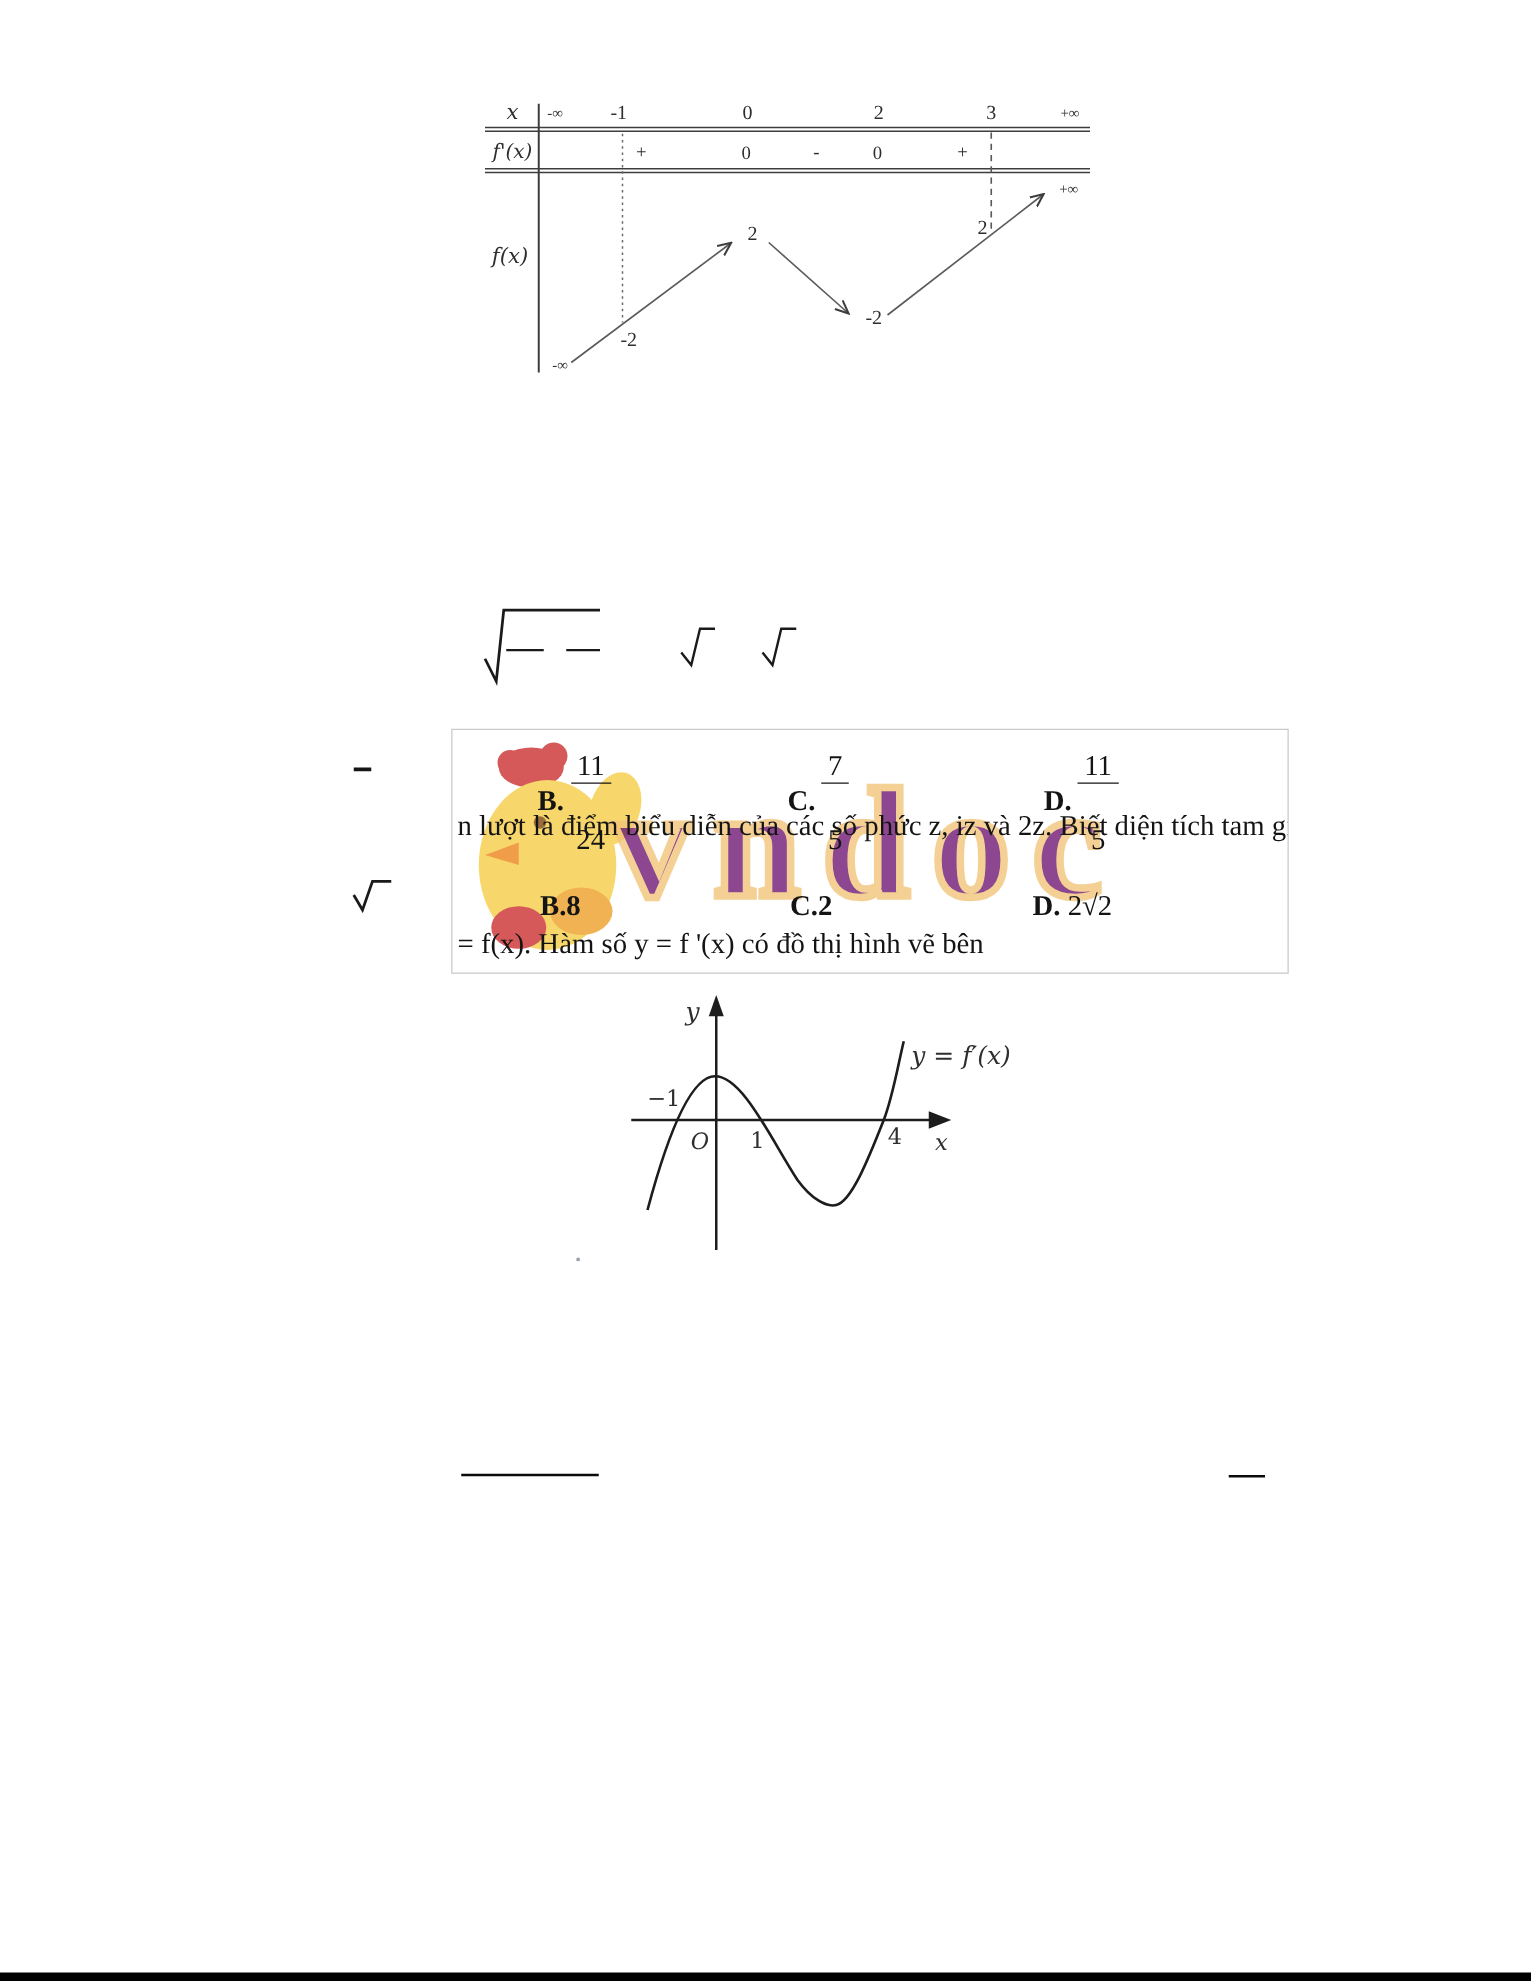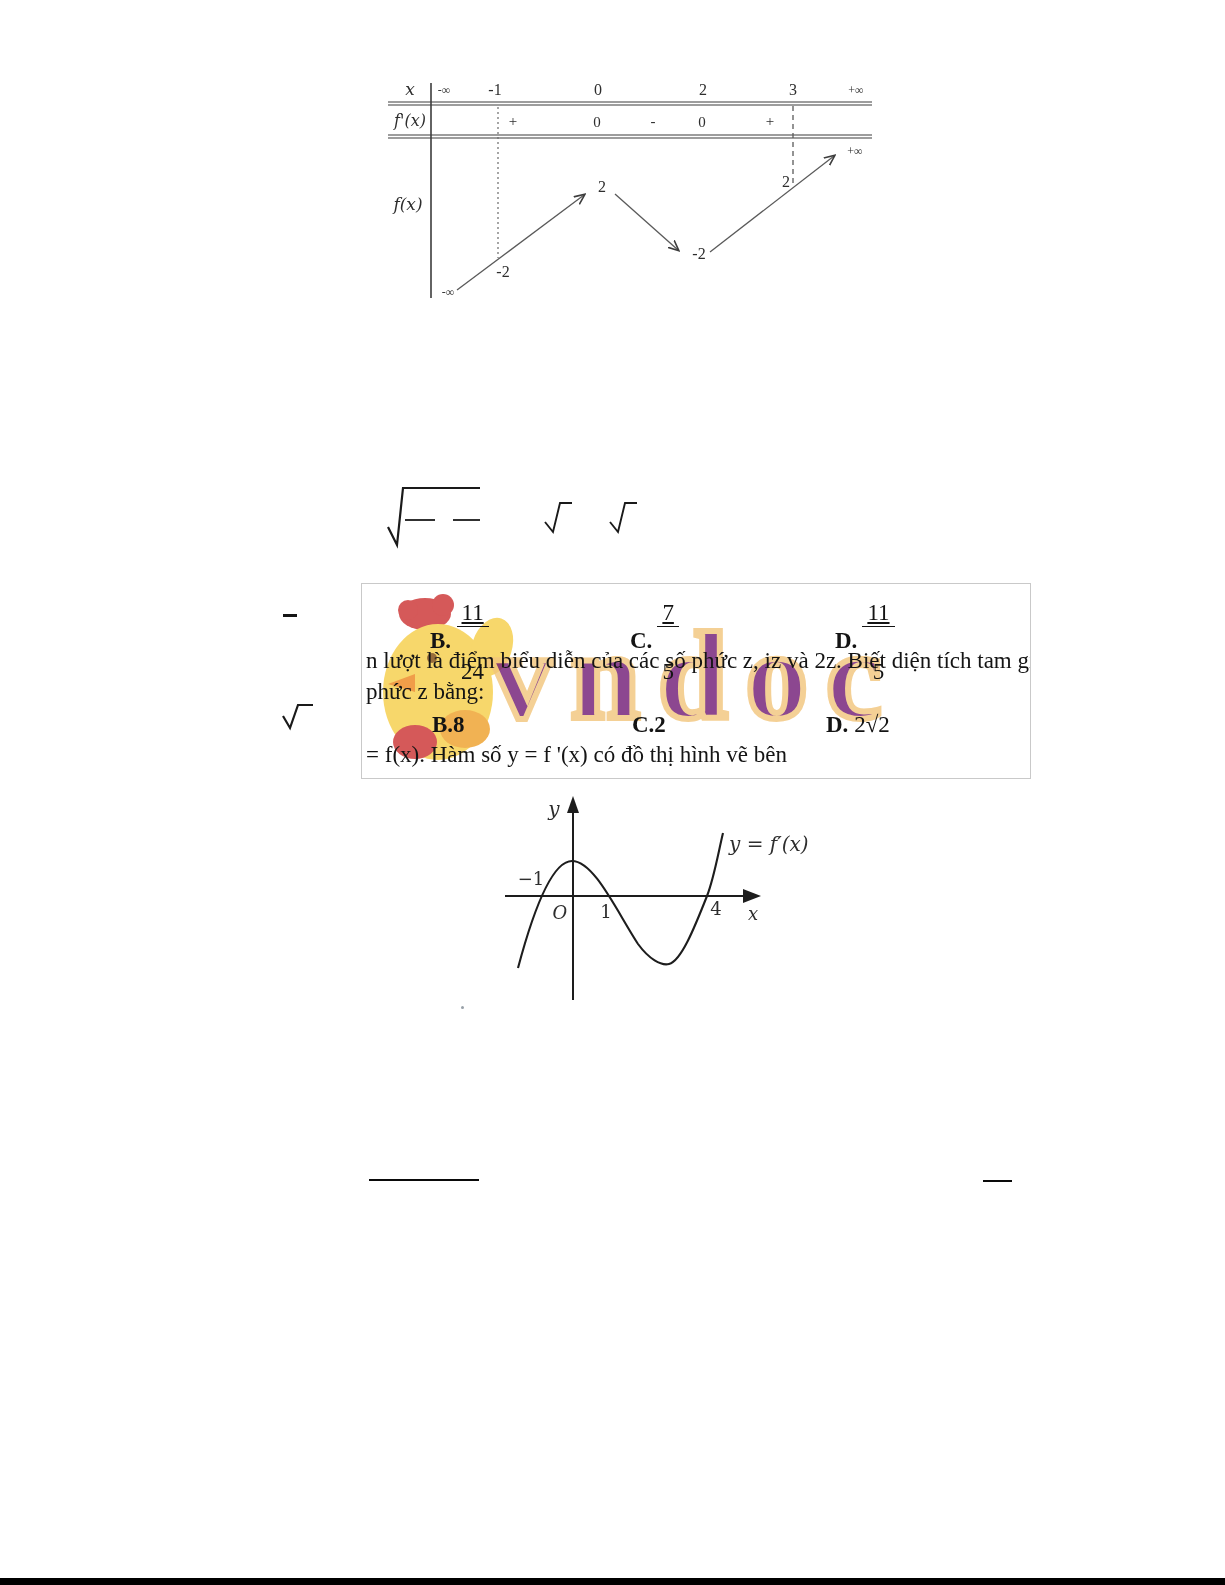--- a/index.html
+++ b/index.html
@@ -23,21 +23,21 @@
   .wm-chick{position:absolute;left:8px;top:8px;z-index:0;opacity:0.88;}
   .box-line{
     position:absolute;left:4px;width:660px;z-index:2;
     font-size:23px;color:#141414;white-space:nowrap;
   }
   .opt-row{position:absolute;left:0;width:668px;z-index:2;}
   .opt{position:absolute;font-size:23px;color:#141414;white-space:nowrap;}
   .opt-label{font-weight:bold;}
   .frac{display:inline-flex;flex-direction:column;align-items:center;
         vertical-align:middle;font-size:23px;line-height:1.15;margin-left:5px;}
-  .frac .num{border-bottom:1.6px solid #141414;padding:0 5px;text-decoration:underline;}
+  .frac .num{border-bottom:1.6px solid #141414;padding:0 5px;}
   .frac .den{padding:0 5px;margin-top:32px;}
   .mini-dash{background:#151515;height:2.5px;}
   .frac-bar{background:#0a0a0a;height:2px;}
   .bottom-bar{left:0;top:1578px;width:1225px;height:7px;background:#000;}
   .stray-dot{left:461px;top:1006px;width:3px;height:3px;border-radius:50%;background:#98a0a8;}
   svg text{fill:#2e2e2e;}
   .g-it{font-style:italic;}
 </style>
 </head>
 <body>
@@ -130,21 +130,20 @@
     </div>
     <div class="opt" style="left:473px;top:10px;">
       <span class="opt-label">D.</span><span class="frac">
           <span class="num">11</span>
           <span class="den">5</span>
         </span>
     </div>
   </div>
 
   <div class="box-line" style="top:64px;">n lượt là điểm biểu diễn của các số phức z, iz và 2z. Biết diện tích tam giá</div>
-  <div class="box-line" style="top:95px;">phức z bằng:</div>
 
   <div class="opt-row" style="top:128px;height:31px;">
     <div class="opt opt-label" style="left:70px;top:0;">B.8</div>
     <div class="opt opt-label" style="left:270px;top:0;">C.2</div>
     <div class="opt" style="left:464px;top:0;">
       <span class="opt-label">D.</span>
       <span>2√2</span>
     </div>
   </div>
 

